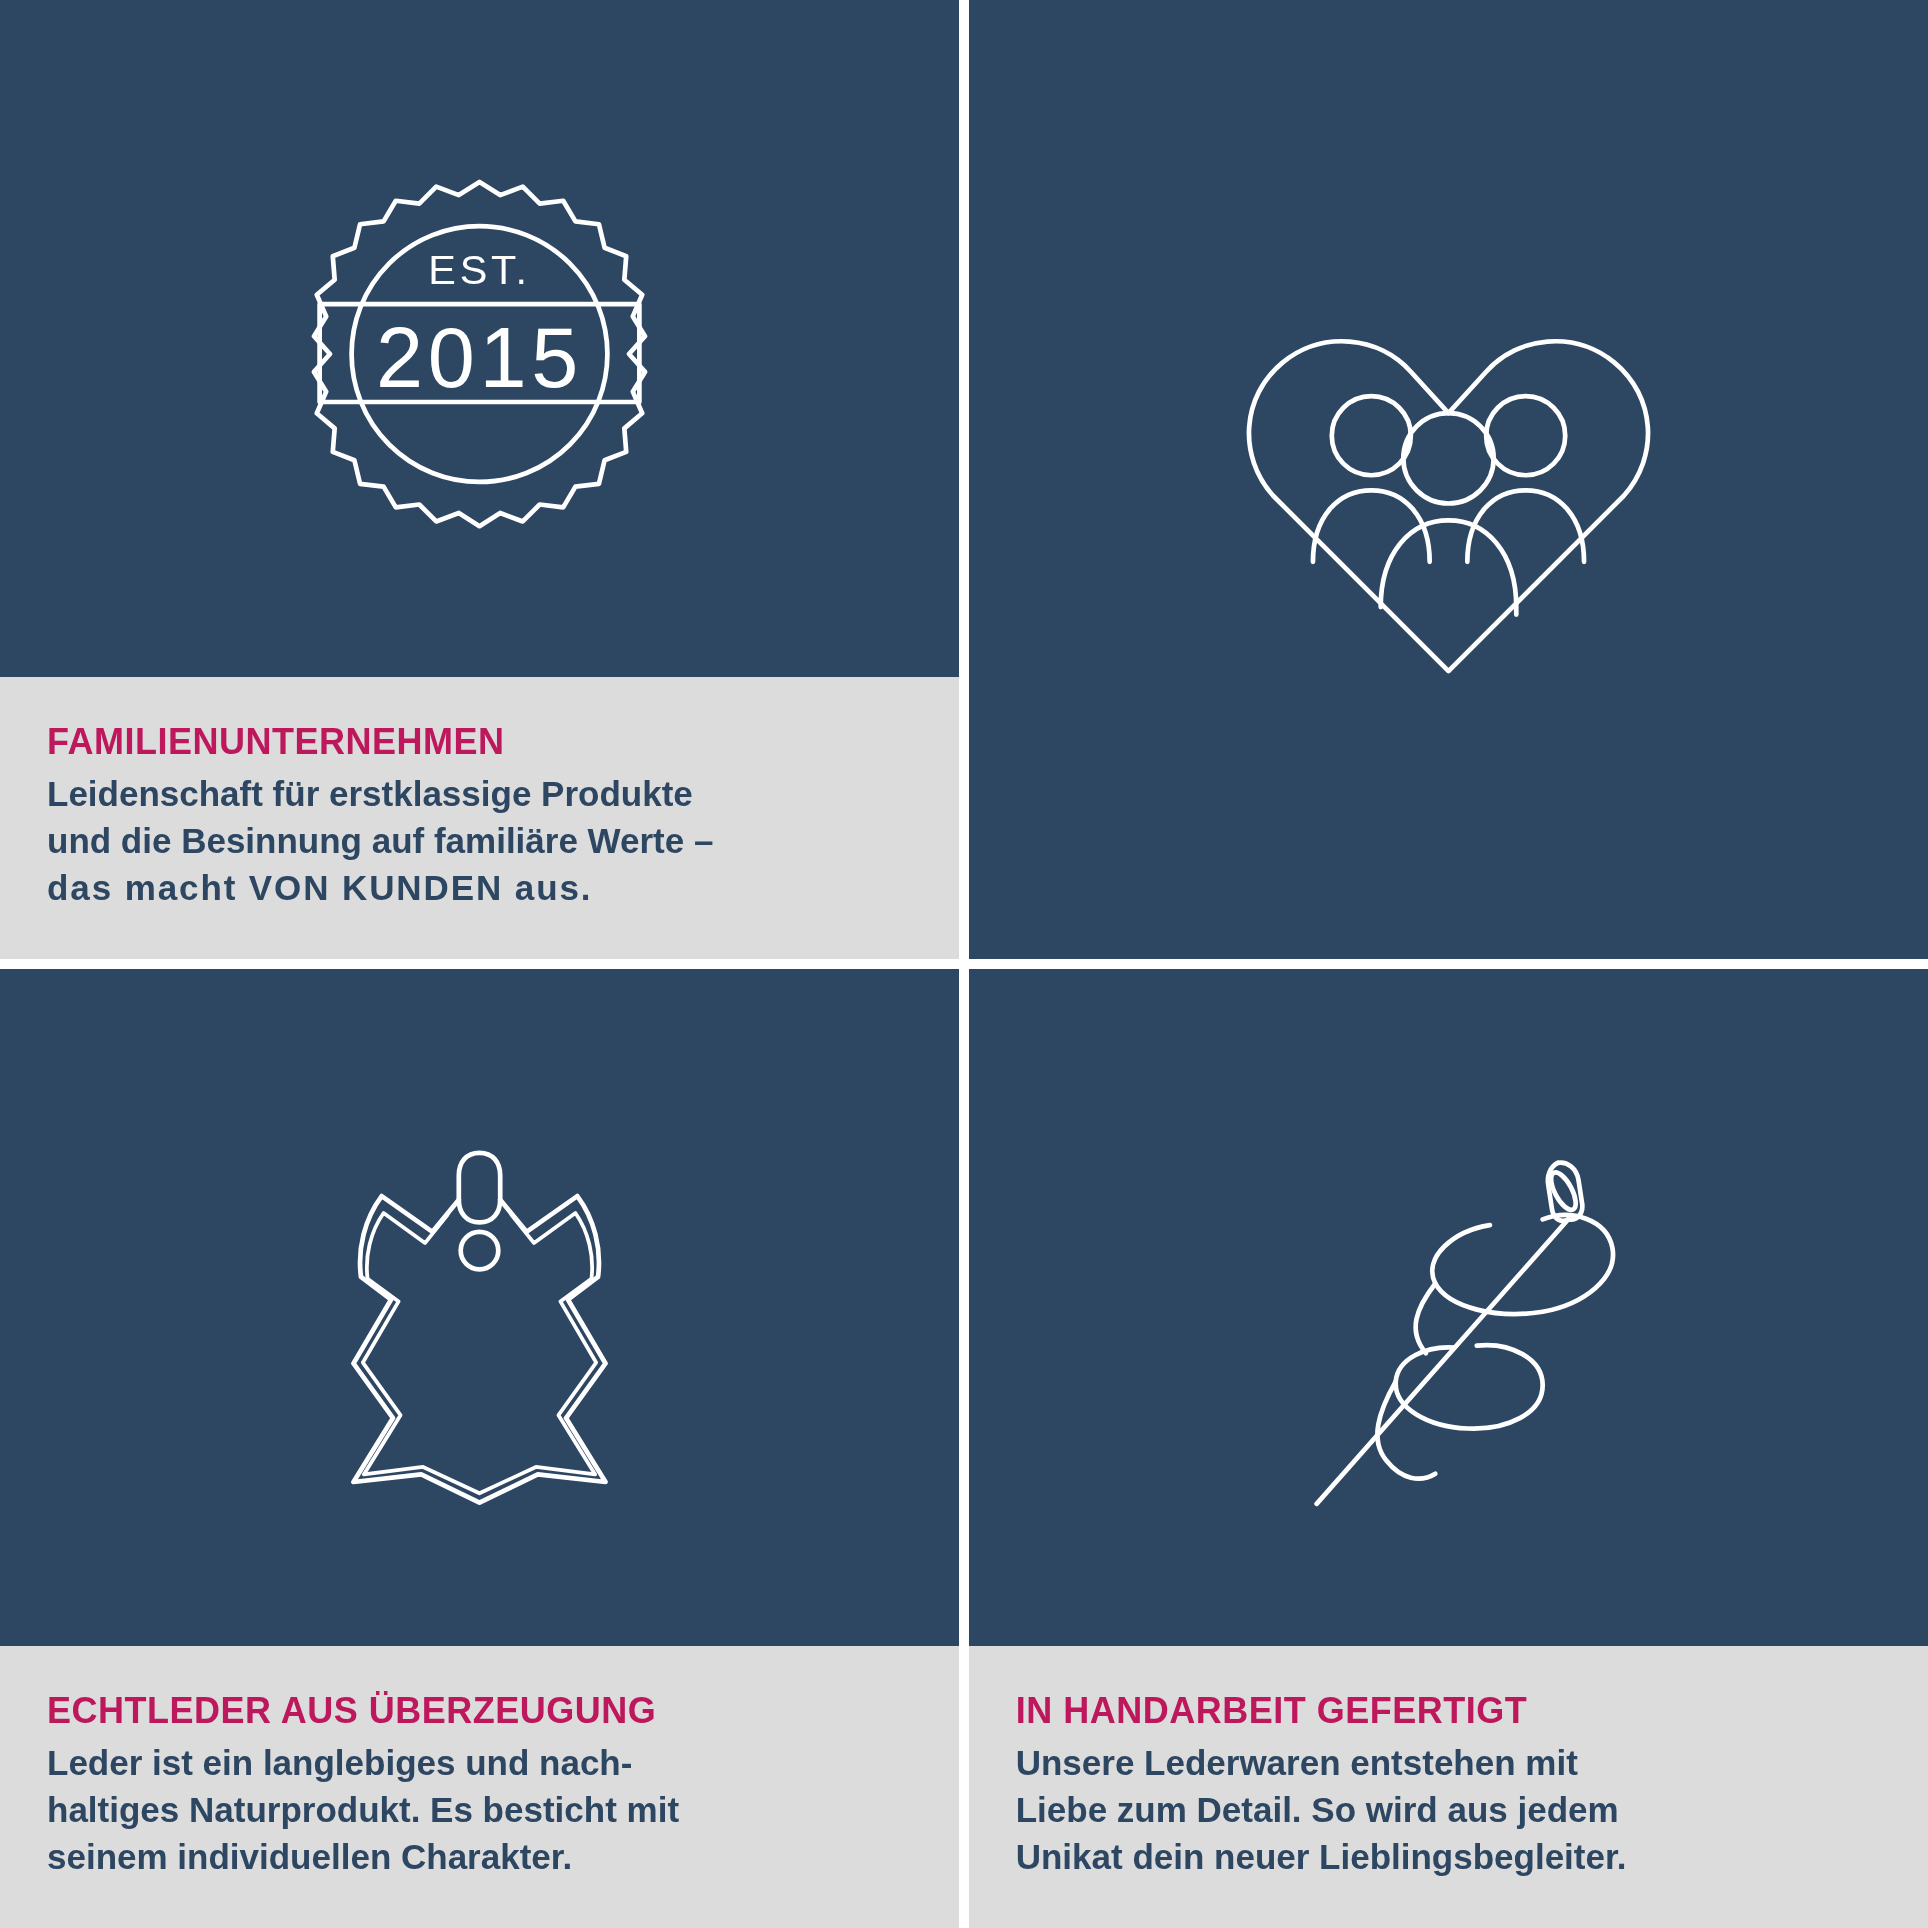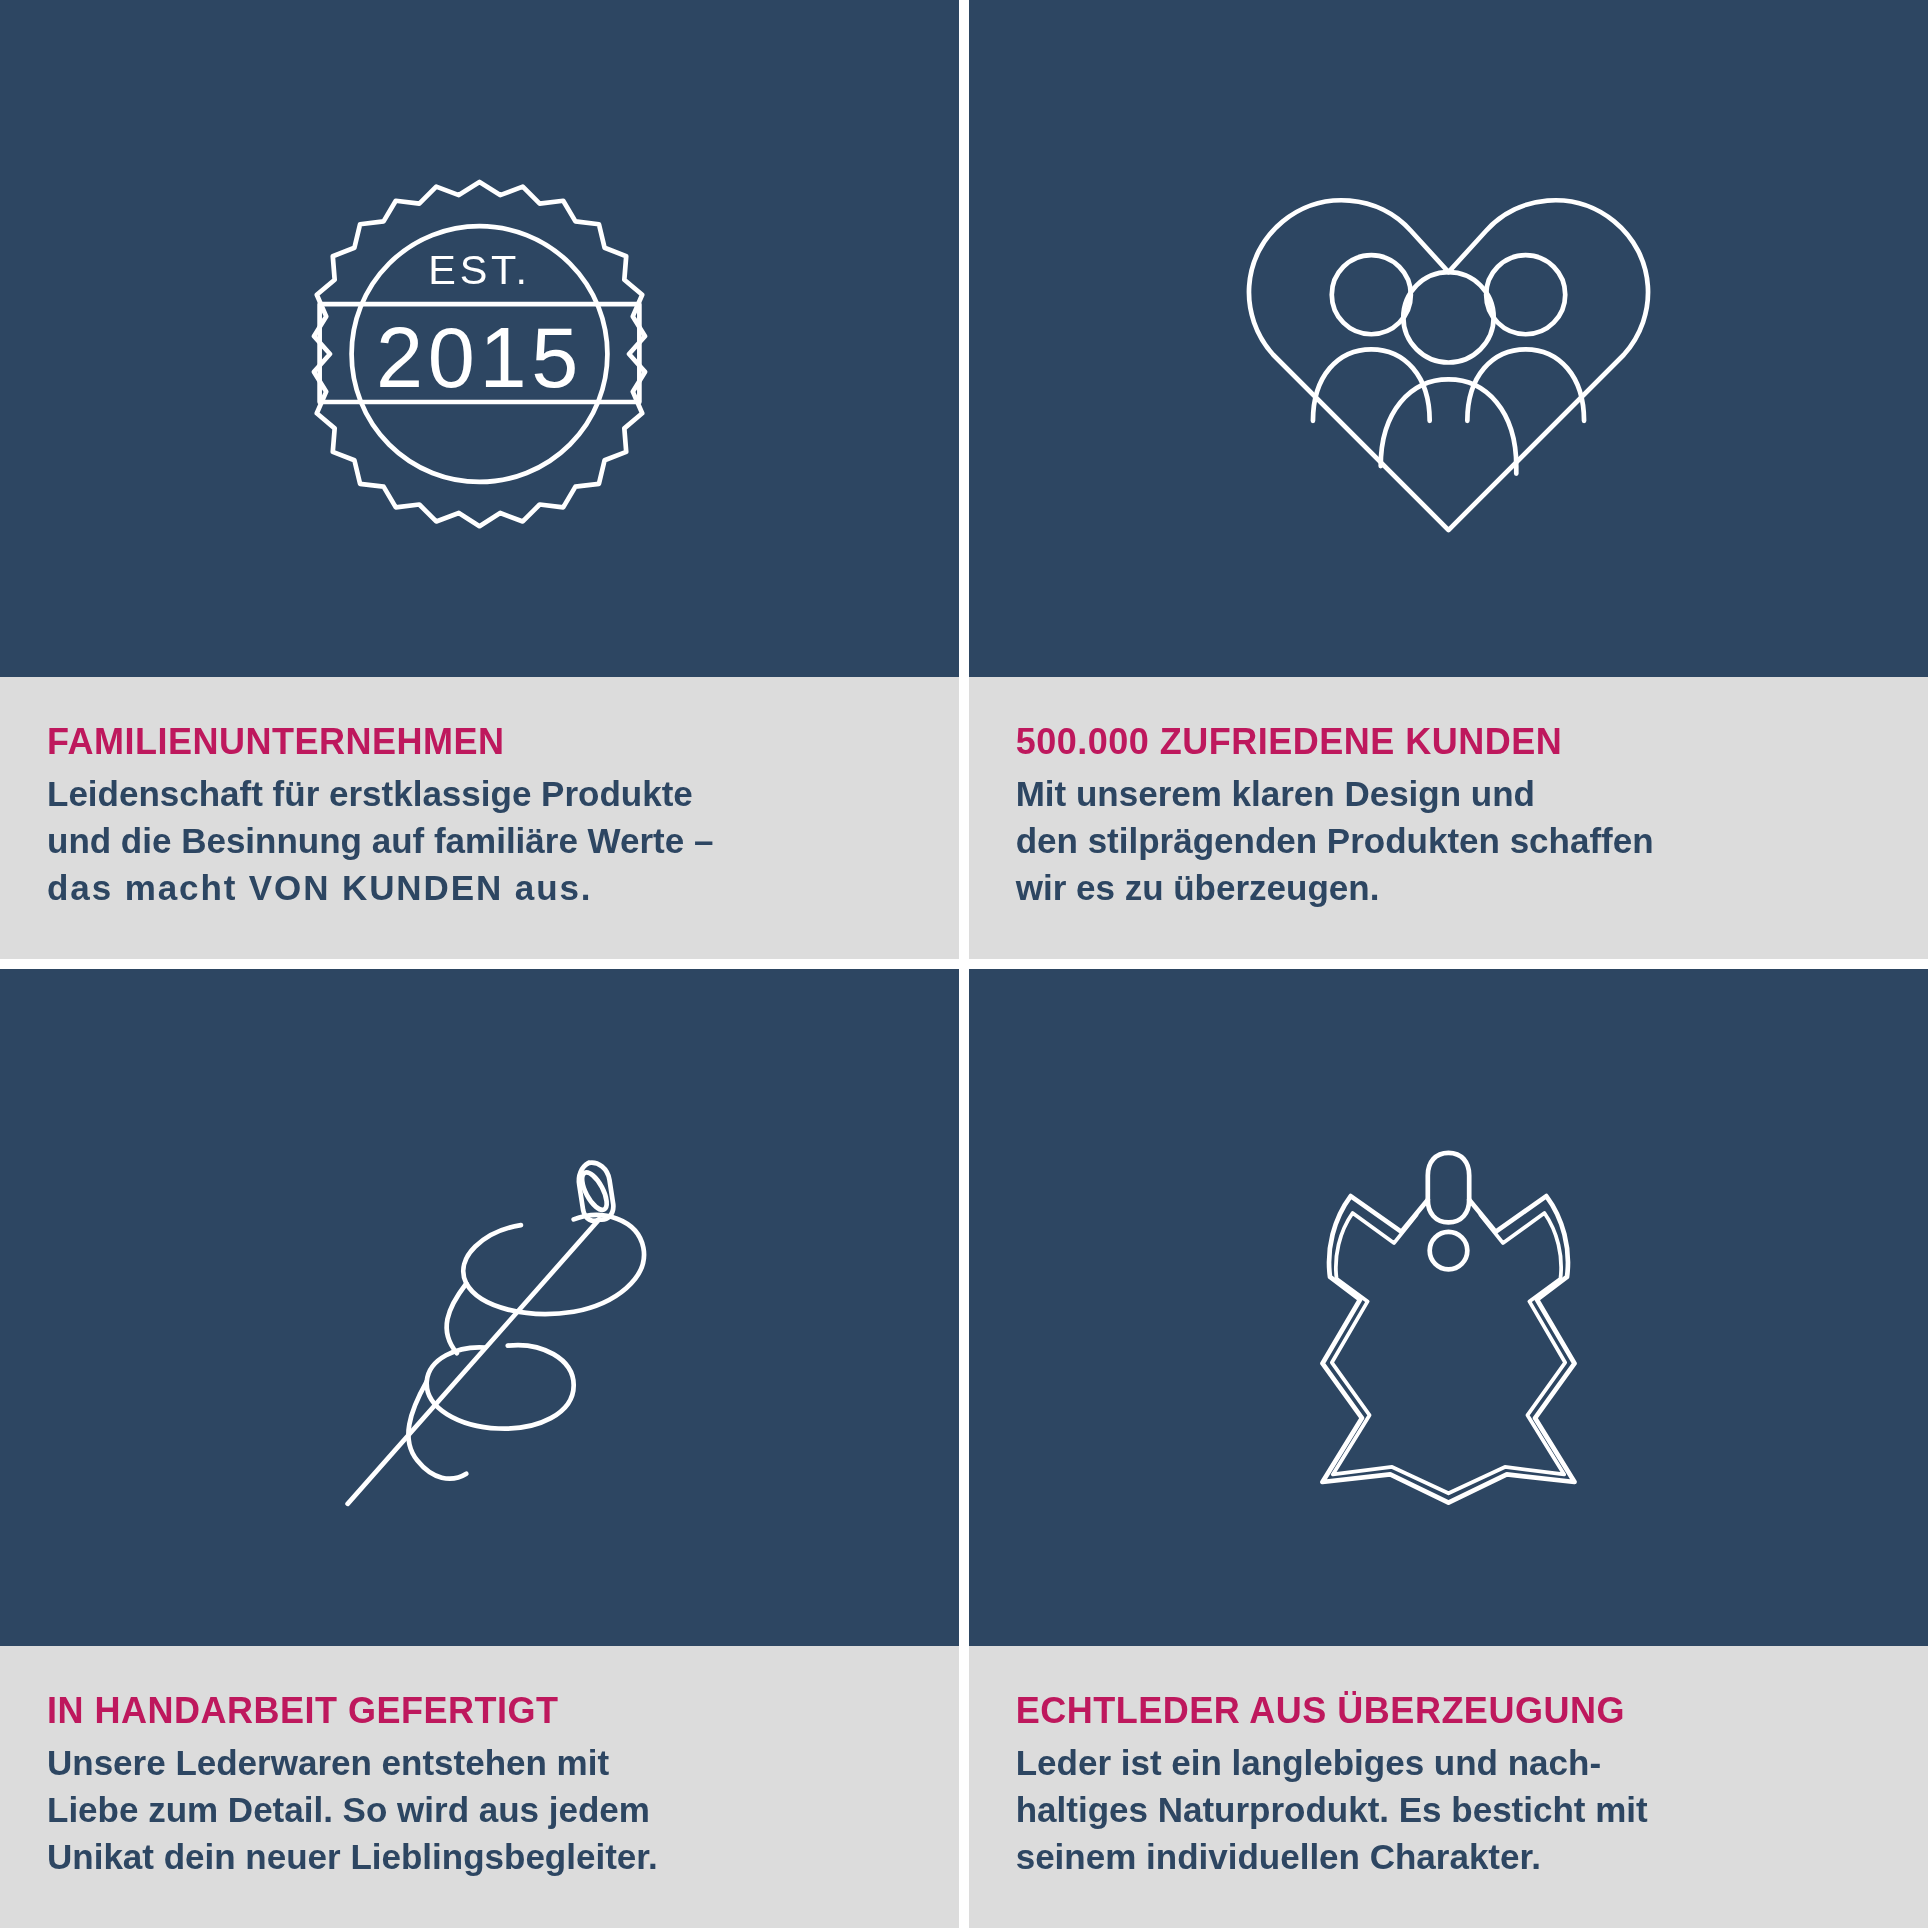--- a/index.html
+++ b/index.html
@@ -121,26 +121,44 @@
                    C304,22 364,16 406,50 C450,86 454,150 416,192 Z"></path>
           <circle cx="148" cy="128" r="42"></circle>
           <path d="M86,262 C86,214 113,186 148,186 C183,186 210,214 210,262"></path>
           <circle cx="312" cy="128" r="42"></circle>
           <path d="M250,262 C250,214 277,186 312,186 C347,186 374,214 374,262"></path>
           <circle cx="230" cy="152" r="48"></circle>
           <path d="M158,310 C158,252 190,218 230,218 C270,218 302,252 302,310 L302,318"></path>
         </g>
       </svg>
     </div>
+  </div>
+
+  <div class="cell cell-bottom">
+    <div class="icon-area">
+      <svg width="377" height="395" viewBox="0 0 400 420">
+        <g fill="none" stroke="#ffffff" stroke-width="5" stroke-linejoin="round" stroke-linecap="round">
+          <path d="M200,20 C214,20 222,30 222,44 L222,70 C222,84 214,94 200,94
+                   C186,94 178,84 178,70 L178,44 C178,30 186,20 200,20 Z"></path>
+          <path d="M178,70 L150,104 L96,66 C78,90 70,122 74,152 L106,176 L66,244 L108,302 L66,370
+                   L138,362 L200,392 L262,362 L334,370 L292,302 L334,244 L294,176 L326,152
+                   C330,122 322,90 304,66 L250,104 L222,70"></path>
+          <path d="M166,86 L142,116 L98,84 C84,104 78,130 81,154 L114,178 L76,243 L116,299 L77,362
+                   L140,354 L200,382 L260,354 L323,362 L284,299 L324,243 L286,178 L319,154
+                   C322,130 316,104 302,84 L258,116 L234,86" stroke-width="4"></path>
+          <circle cx="200" cy="124" r="20"></circle>
+        </g>
+      </svg>
+    </div>
     <div class="text-area">
-      <h3 class="card-title">500.000 ZUFRIEDENE KUNDEN</h3>
+      <h3 class="card-title">ECHTLEDER AUS ÜBERZEUGUNG</h3>
       <p class="card-body">
-        <span>Mit unserem klaren Design und</span><br>
-        <span>den stilprägenden Produkten schaffen</span><br>
-        <span>wir es zu überzeugen.</span>
+        <span>Leder ist ein langlebiges und nach-</span><br>
+        <span>haltiges Naturprodukt. Es besticht mit</span><br>
+        <span>seinem individuellen Charakter.</span>
       </p>
     </div>
   </div>
 
   <div class="cell cell-bottom">
     <div class="icon-area">
       <svg width="377" height="405" viewBox="0 0 400 430">
         <g fill="none" stroke="#ffffff" stroke-width="5" stroke-linejoin="round" stroke-linecap="round">
           <path d="M316,36 C326,34 336,42 338,54 L342,80 C343,90 336,98 327,96
                    L60,398"></path>
@@ -158,40 +176,14 @@
     <div class="text-area">
       <h3 class="card-title">IN HANDARBEIT GEFERTIGT</h3>
       <p class="card-body">
         <span>Unsere Lederwaren entstehen mit</span><br>
         <span>Liebe zum Detail. So wird aus jedem</span><br>
         <span>Unikat dein neuer Lieblingsbegleiter.</span>
       </p>
     </div>
   </div>
 
-  <div class="cell cell-bottom">
-    <div class="icon-area">
-      <svg width="377" height="395" viewBox="0 0 400 420">
-        <g fill="none" stroke="#ffffff" stroke-width="5" stroke-linejoin="round" stroke-linecap="round">
-          <path d="M200,20 C214,20 222,30 222,44 L222,70 C222,84 214,94 200,94
-                   C186,94 178,84 178,70 L178,44 C178,30 186,20 200,20 Z"></path>
-          <path d="M178,70 L150,104 L96,66 C78,90 70,122 74,152 L106,176 L66,244 L108,302 L66,370
-                   L138,362 L200,392 L262,362 L334,370 L292,302 L334,244 L294,176 L326,152
-                   C330,122 322,90 304,66 L250,104 L222,70"></path>
-          <path d="M166,86 L142,116 L98,84 C84,104 78,130 81,154 L114,178 L76,243 L116,299 L77,362
-                   L140,354 L200,382 L260,354 L323,362 L284,299 L324,243 L286,178 L319,154
-                   C322,130 316,104 302,84 L258,116 L234,86" stroke-width="4"></path>
-          <circle cx="200" cy="124" r="20"></circle>
-        </g>
-      </svg>
-    </div>
-    <div class="text-area">
-      <h3 class="card-title">ECHTLEDER AUS ÜBERZEUGUNG</h3>
-      <p class="card-body">
-        <span>Leder ist ein langlebiges und nach-</span><br>
-        <span>haltiges Naturprodukt. Es besticht mit</span><br>
-        <span>seinem individuellen Charakter.</span>
-      </p>
-    </div>
-  </div>
-
 </div>
 
 
 </body></html>

